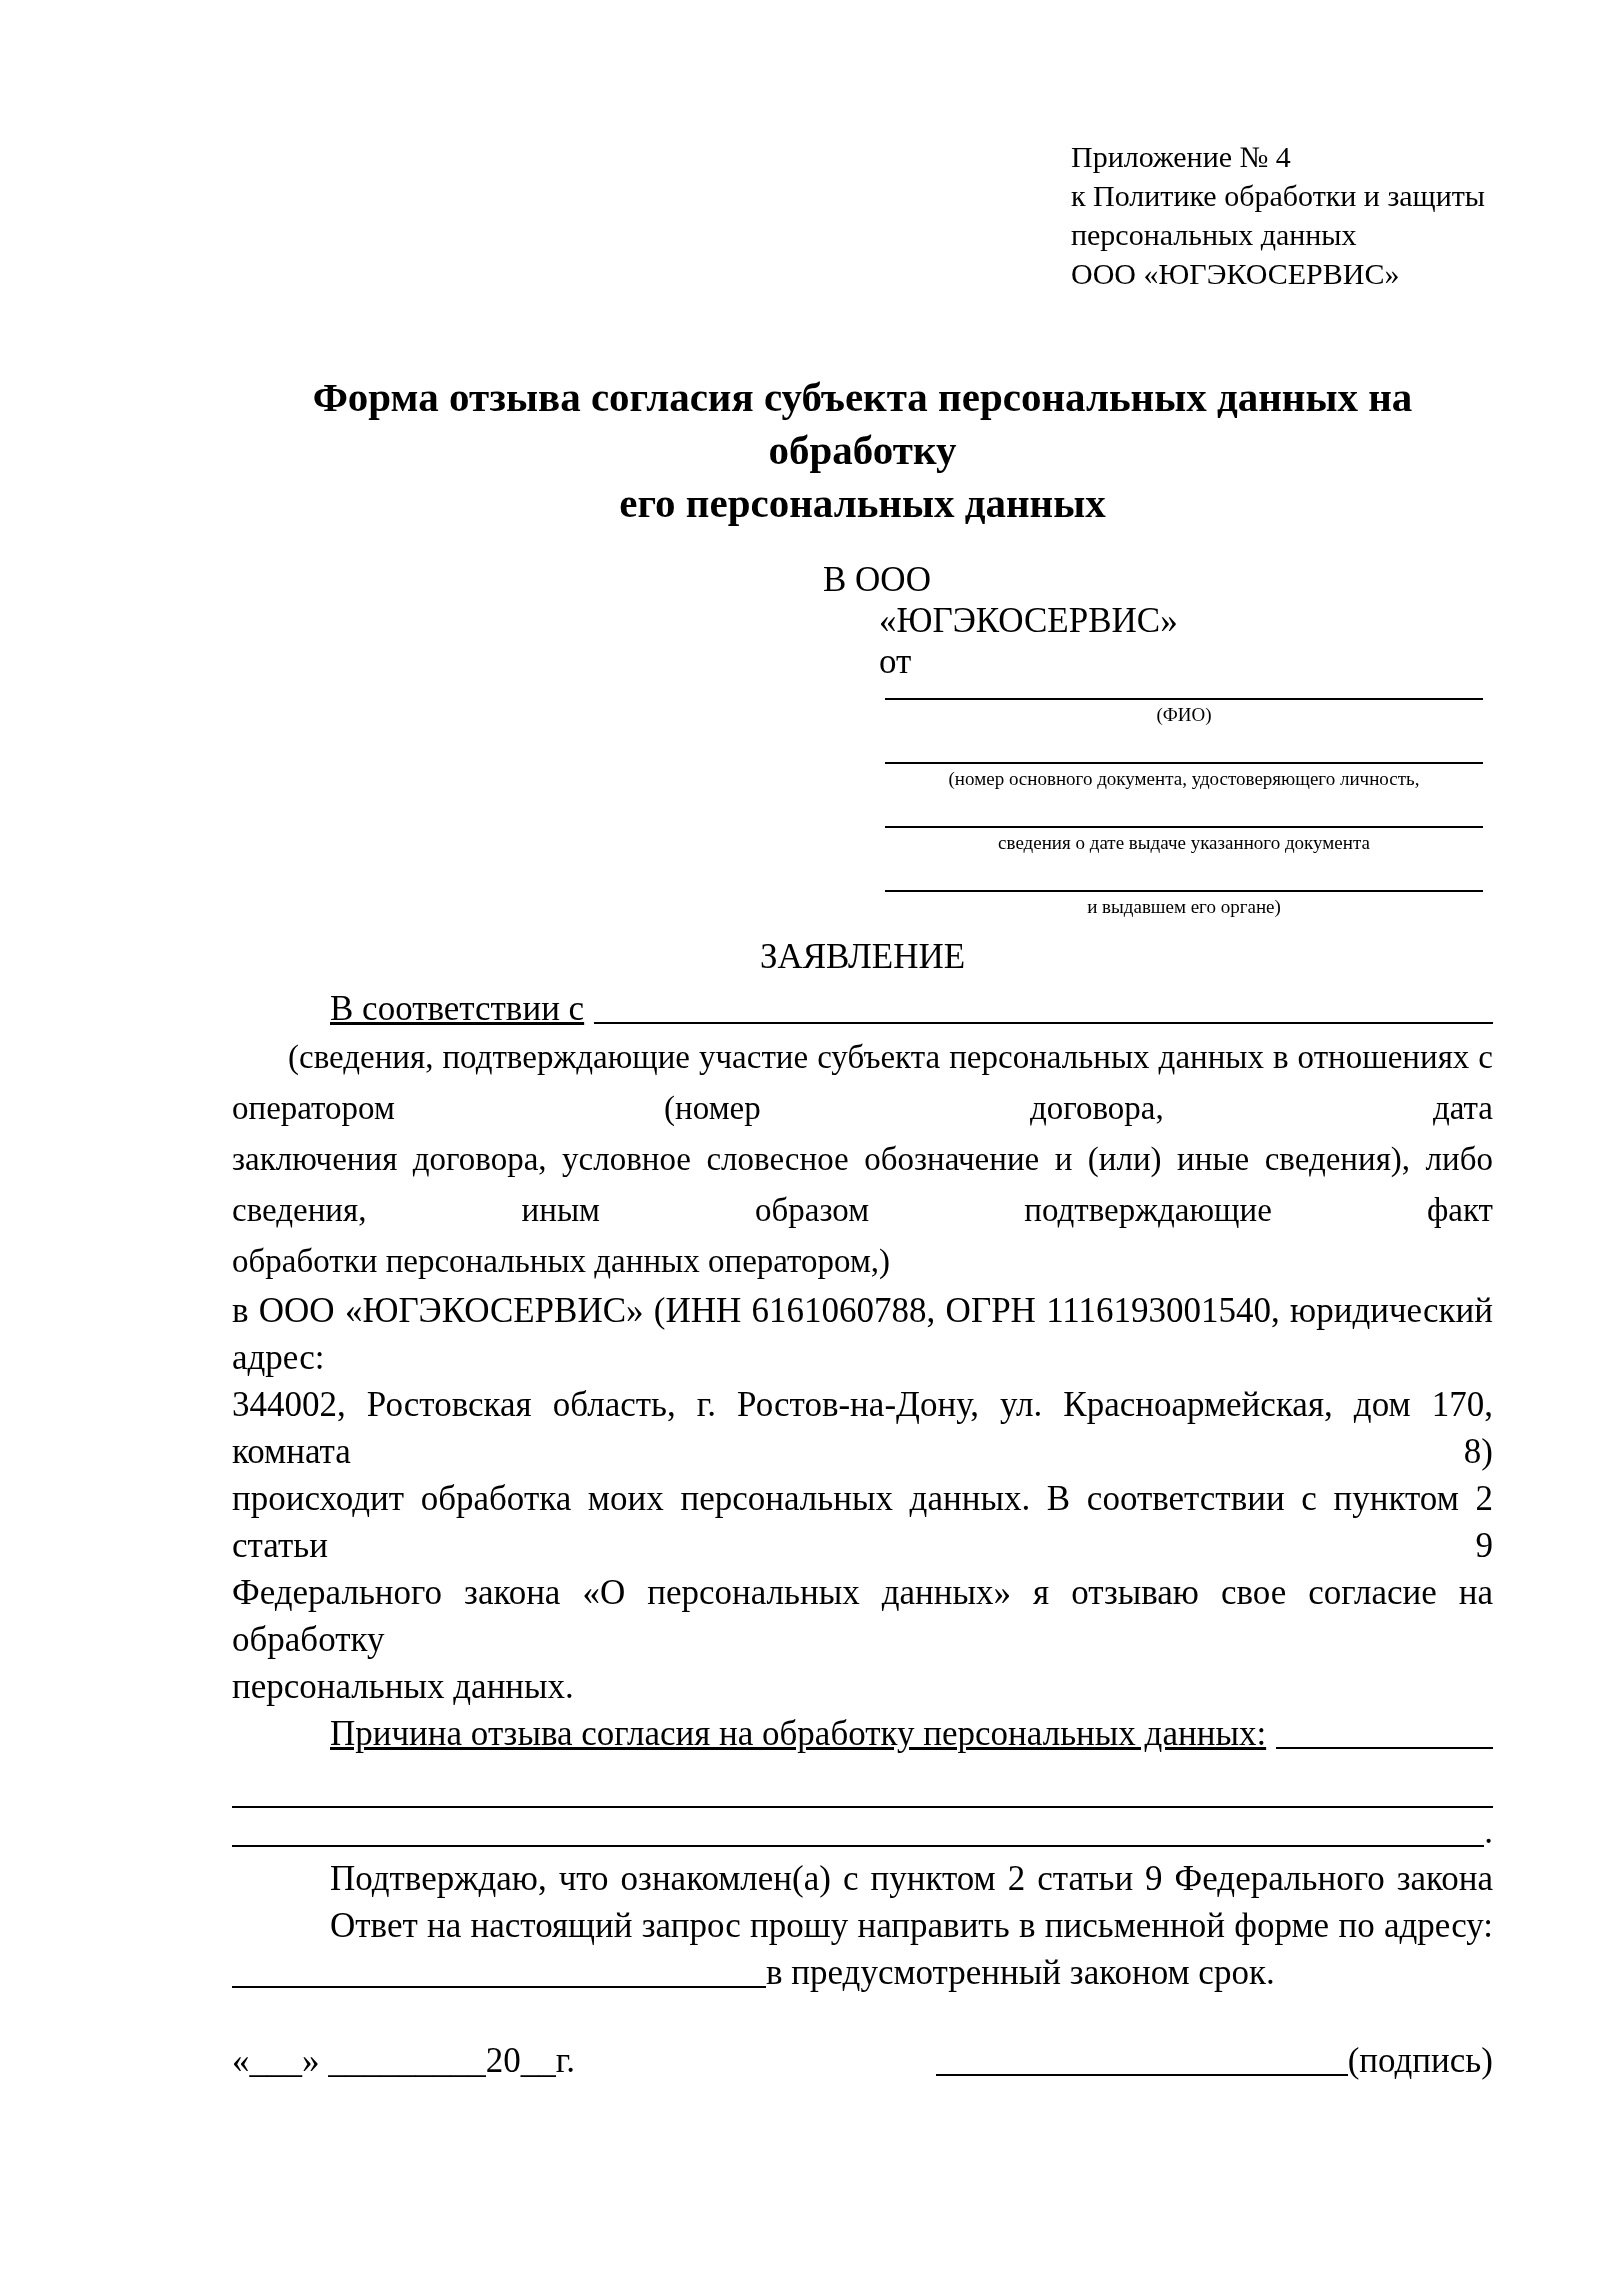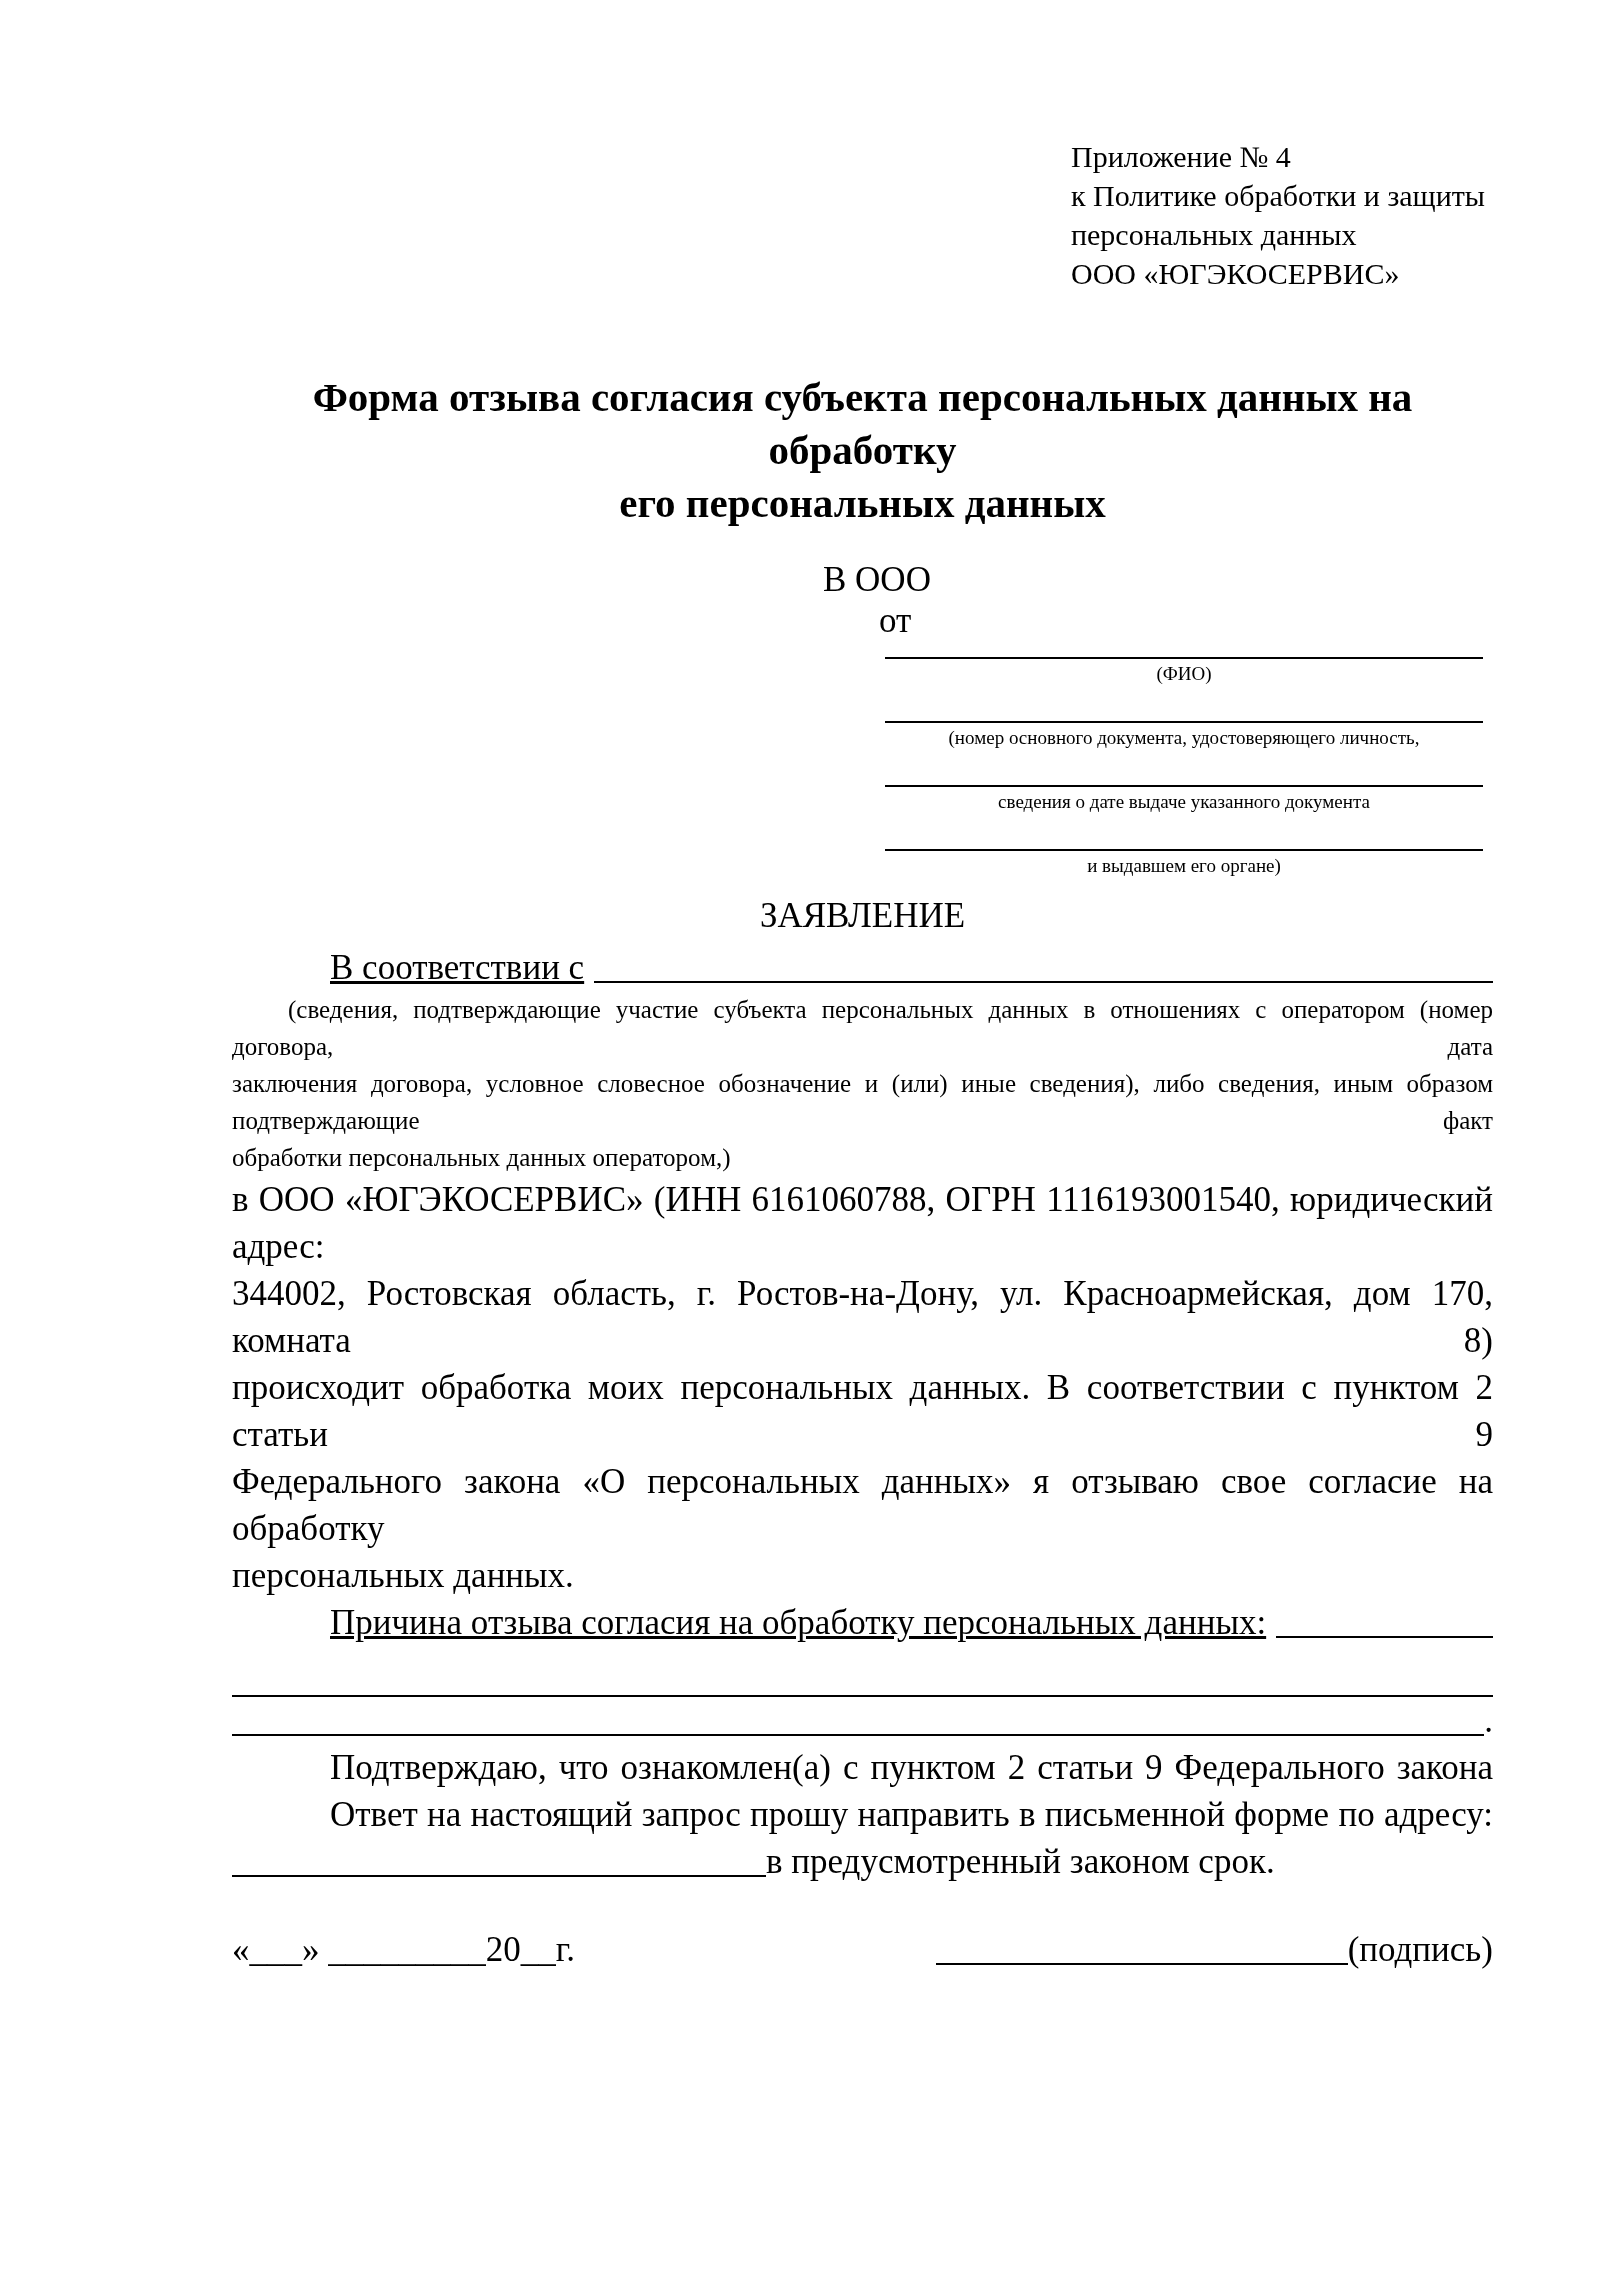--- a/index.html
+++ b/index.html
@@ -32,21 +32,21 @@
   .rcap { margin-left: 62px; width: 598px; text-align: center; font-size: 19px; line-height: 29px; white-space: nowrap; }
 
   .heading { margin-top: 13.7px; text-align: center; font-size: 35px; line-height: 45px; }
 
   .row { display: flex; align-items: flex-end; font-size: 35px; line-height: 47px; }
   .row .txt { white-space: nowrap; }
   .ind100 { margin-left: 98px; text-decoration: underline; }
   .fill { flex: 1 1 auto; height: 0; border-bottom: 2px solid #000; margin-bottom: 7.8px; margin-left: 9.8px; }
   .fill-fixed { flex: 0 0 auto; height: 0; border-bottom: 2px solid #000; margin-bottom: 7.8px; }
 
-  .fn { font-size: 25px; line-height: 37px; }
+  .fn { font-size: 33px; line-height: 51px; }
   .fn-first { text-indent: 56px; }
 
   .bline { font-size: 35px; line-height: 47px; }
   .indent { text-indent: 98px; }
   .just { text-align: justify; text-align-last: justify; }
 
   .blank-full { margin-top: 11.8px; height: 39px; border-bottom: 0; }
   .blank-full .inner { height: 100%; border-bottom: 2px solid #000; }
 
   .intro-row { margin-top: 5.9px; }
@@ -67,20 +67,21 @@
     <div>ООО «ЮГЭКОСЕРВИС»</div>
   </div>
 
   <div class="title">
     <div>Форма отзыва согласия субъекта персональных данных на обработку</div>
     <div>его персональных данных</div>
   </div>
 
   <div class="recipient">
     <div>В ООО</div>
+    <div class="rec-ind">«ЮГЭКОСЕРВИС»</div>
     <div class="rec-ind">от</div>
 
     <div class="rfield f1"></div>
     <div class="rcap">(ФИО)</div>
 
     <div class="rfield f2"></div>
     <div class="rcap">(номер основного документа, удостоверяющего личность,</div>
 
     <div class="rfield f2"></div>
     <div class="rcap">сведения о дате выдаче указанного документа</div>

